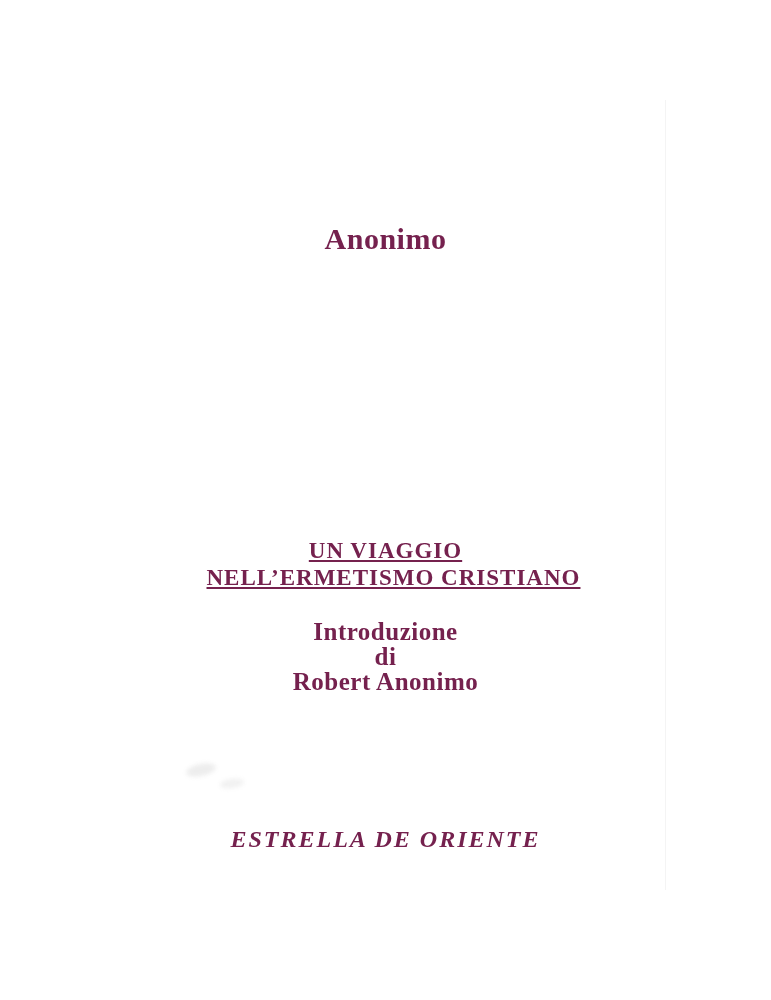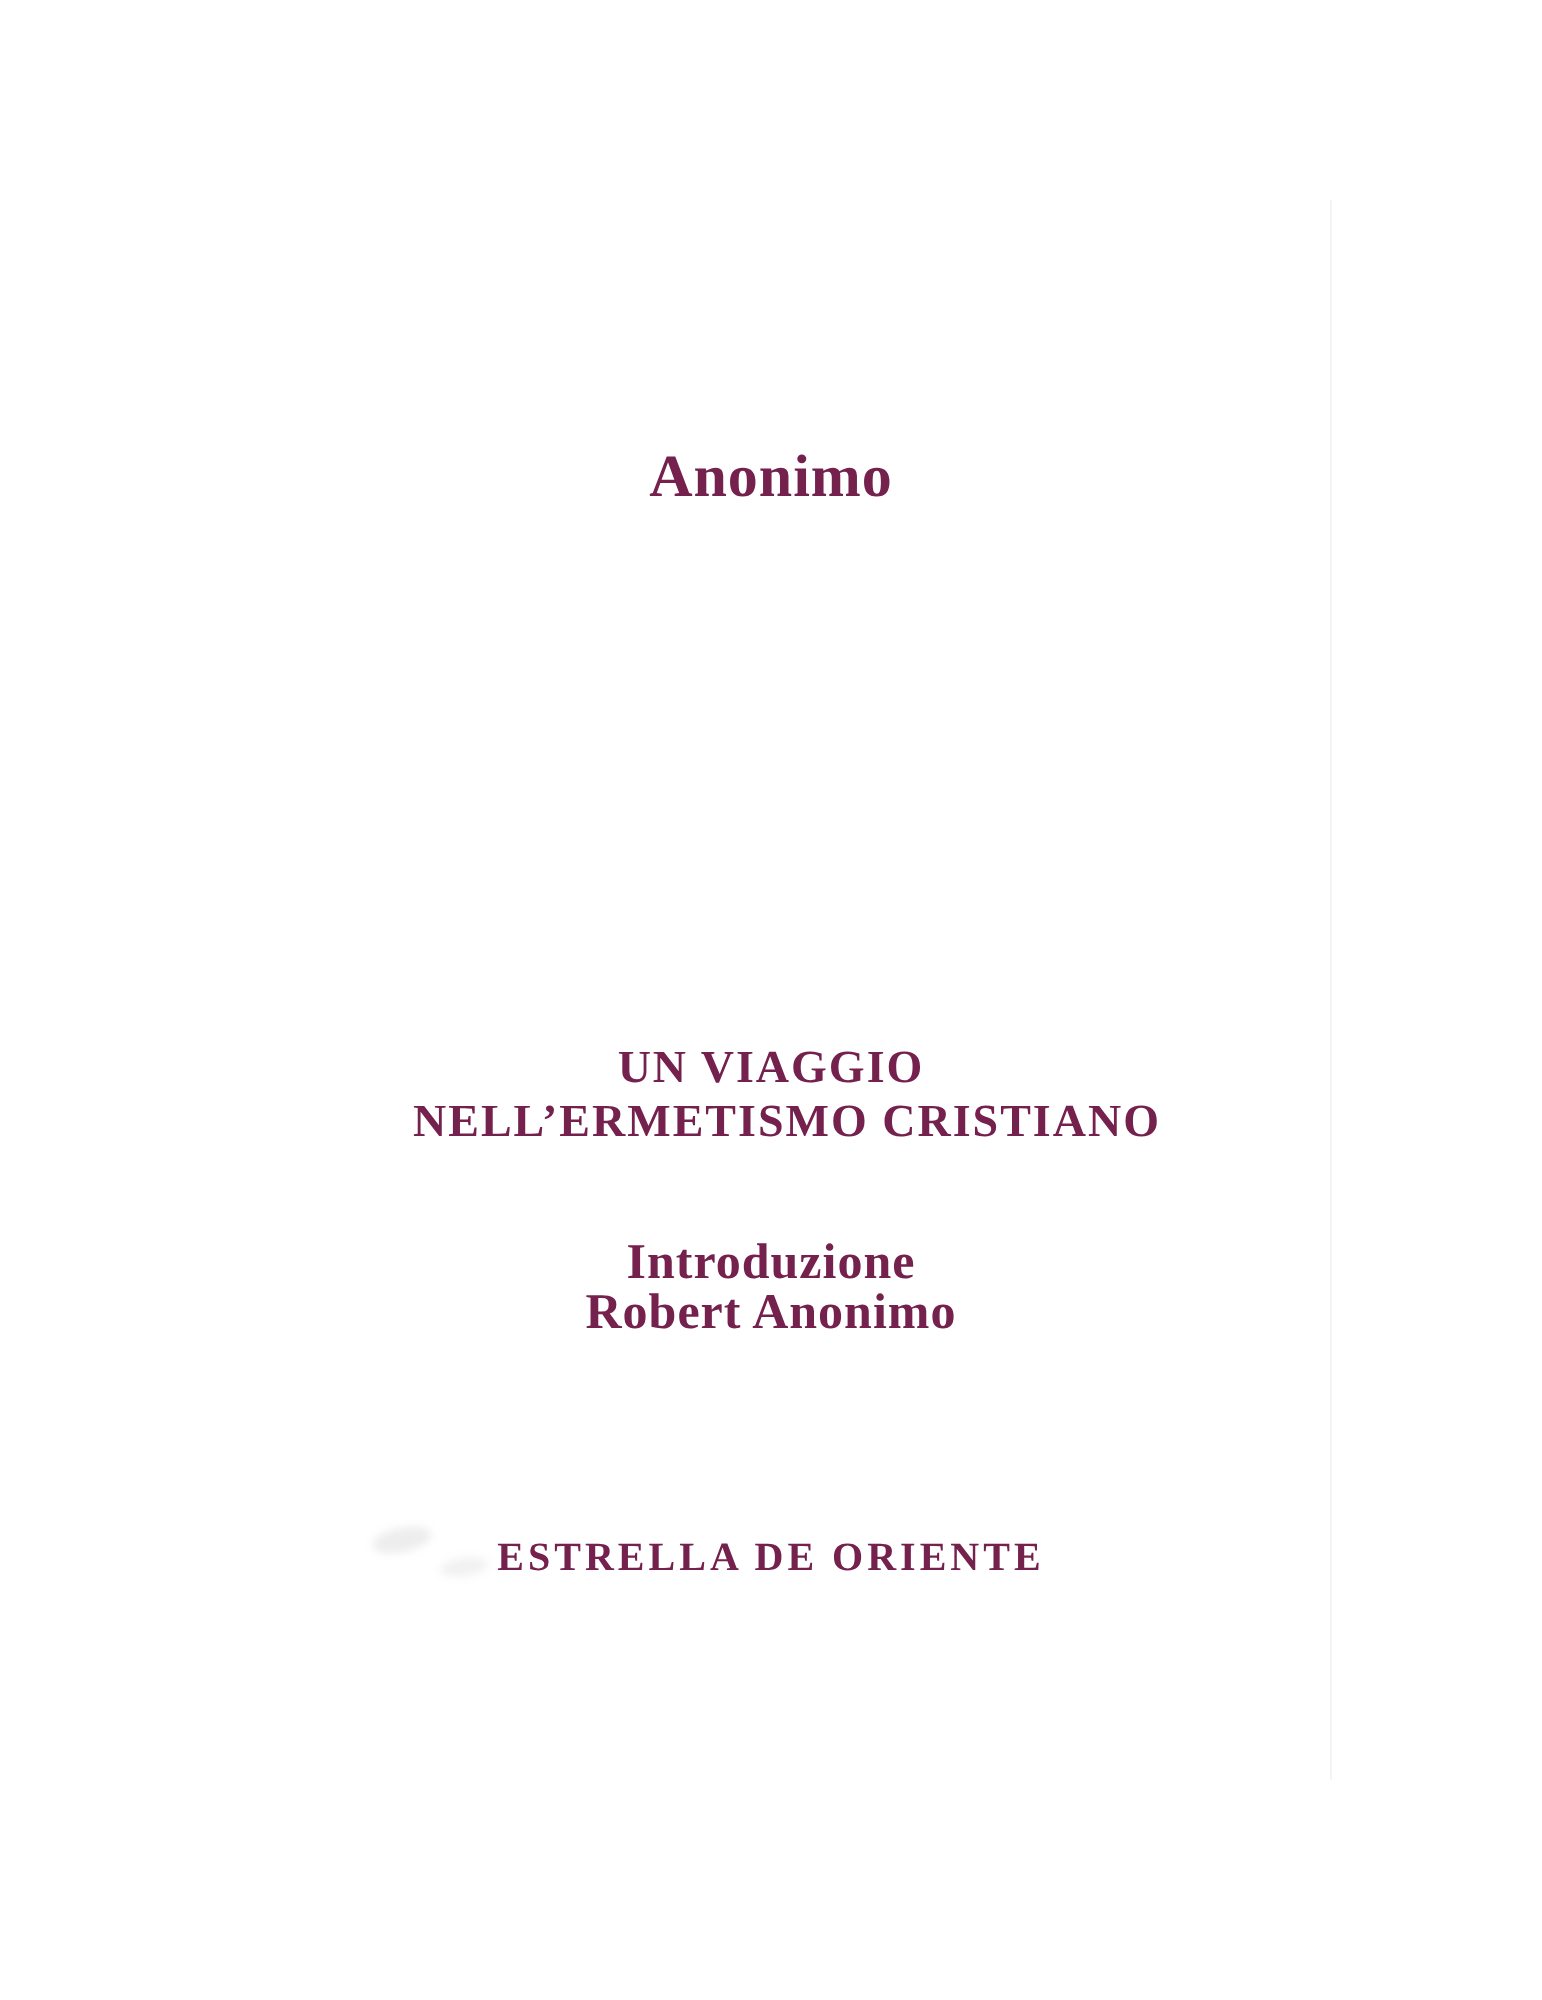--- a/index.html
+++ b/index.html
@@ -31,40 +31,42 @@
     letter-spacing: 0.5px;
   }
   .title {
     top: 303px;
     font-size: 60px;
     line-height: 63px;
     letter-spacing: 1px;
     color: var(--title-ink, #882760);
   }
   .subtitle {
-    top: 520px;
+    top: 537px;
     font-size: 23px;
     line-height: 27px;
     letter-spacing: 1px;
+    text-decoration: underline;
   }
   .subtitle .sub-line-2 {
     transform: translateX(8px);
   }
   .introduction {
     top: 619px;
     font-size: 25px;
     line-height: 25px;
     letter-spacing: 0.5px;
     text-align: center;
   }
   .publisher {
-    top: 766px;
-    font-size: 20px;
+    top: 826px;
+    font-size: 24px;
     line-height: 26px;
     letter-spacing: 2px;
+    font-style: italic;
   }
   
   .scan-line {
     position: absolute;
     left: 665px;
     top: 100px;
     width: 1px;
     height: 790px;
     background: rgba(0, 0, 0, 0.045);
   }
@@ -98,20 +100,21 @@
   <div class="line-block author">Anonimo</div>
 
 
   <div class="line-block subtitle">
     <div class="sub-line-1">UN VIAGGIO</div>
     <div class="sub-line-2">NELL’ERMETISMO CRISTIANO</div>
   </div>
 
   <div class="line-block introduction">
     <div>Introduzione</div>
+    <div>di</div>
     <div>Robert Anonimo</div>
   </div>
 
   <div class="smudge smudge-1"></div>
   <div class="smudge smudge-2"></div>
 
   <div class="line-block publisher">ESTRELLA DE ORIENTE</div>
 
   <div class="scan-line"></div>
 

